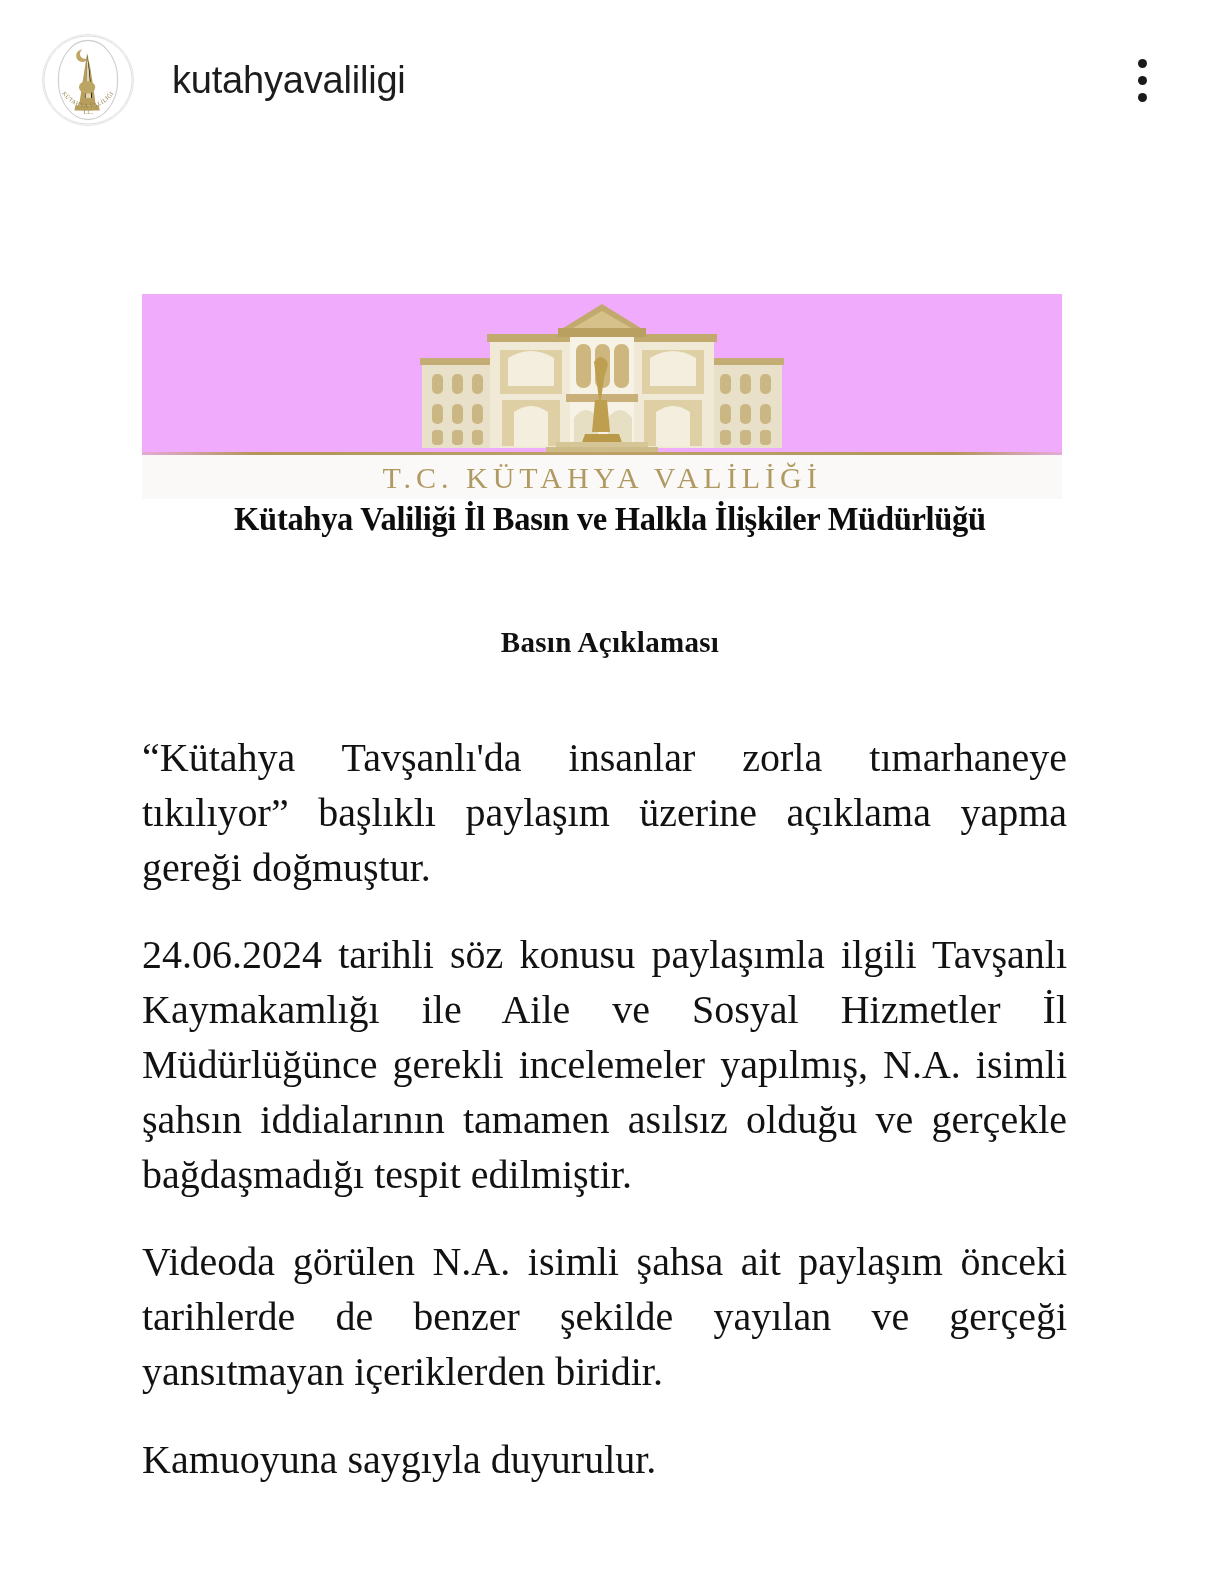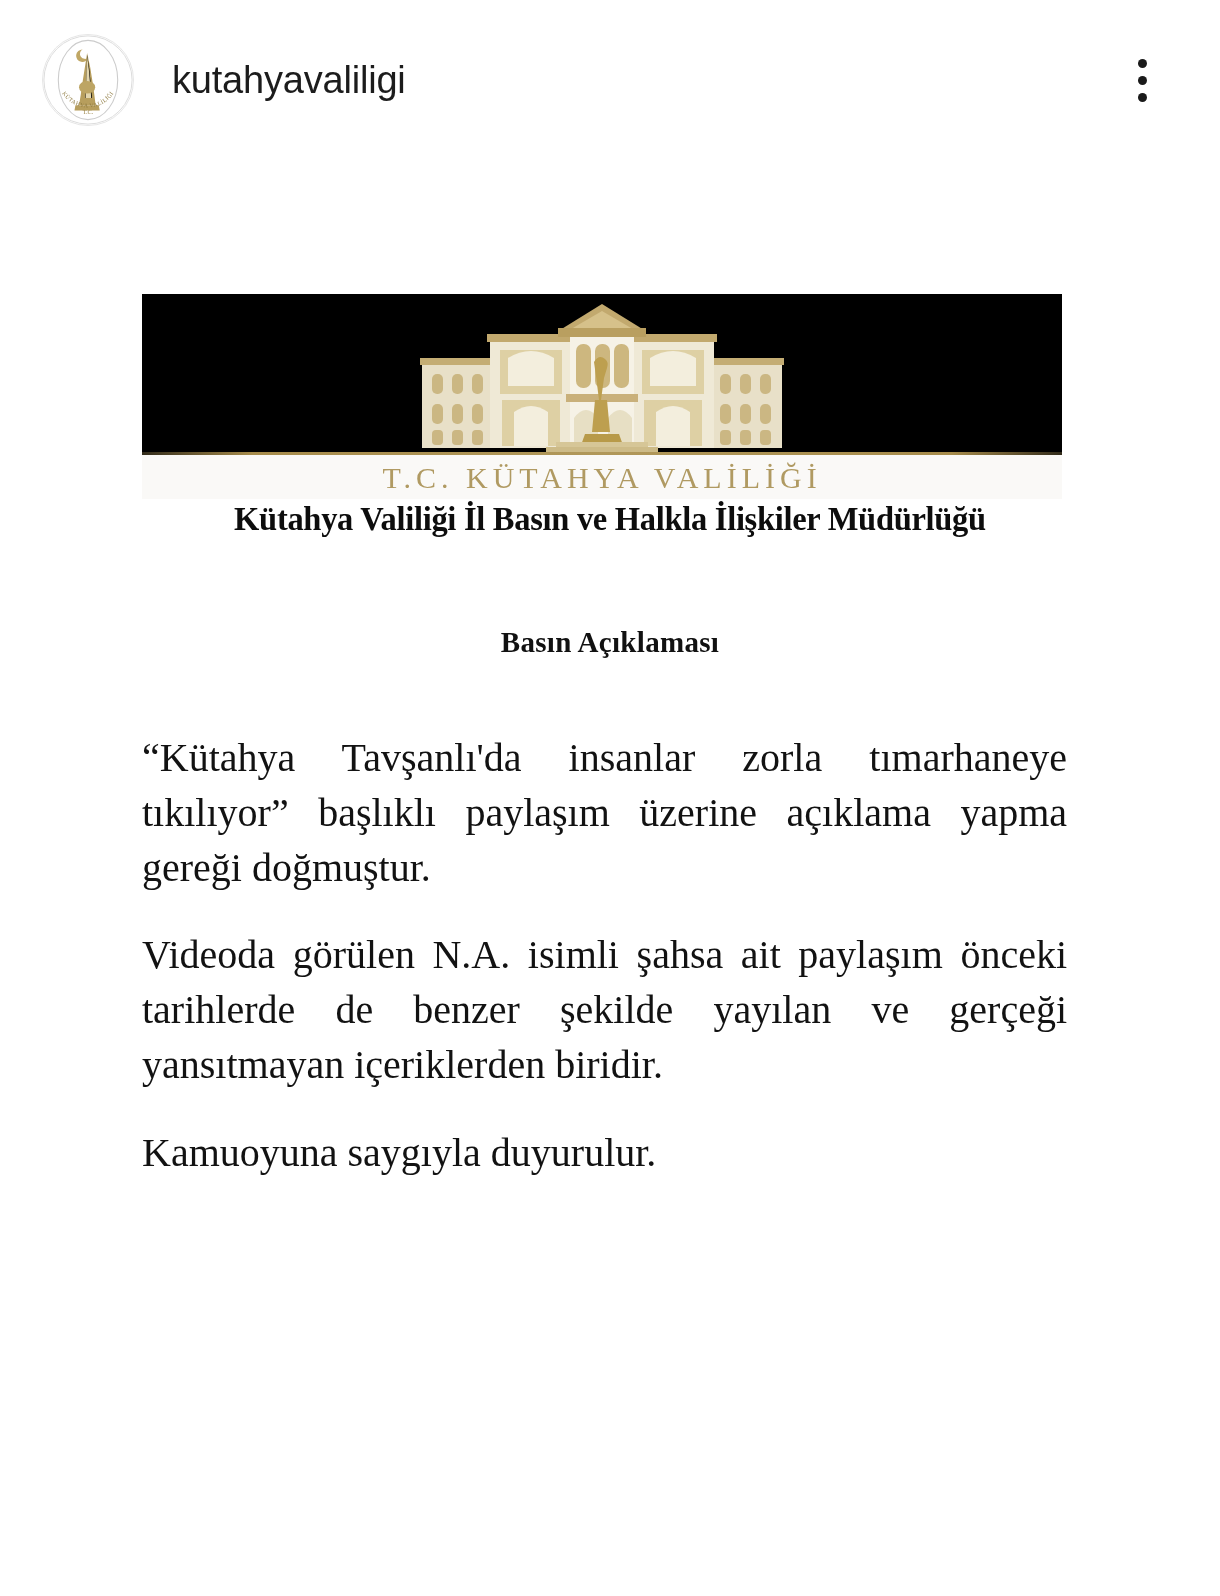--- a/index.html
+++ b/index.html
@@ -68,21 +68,21 @@
   
   .doc {
     padding: 0 142px 0 142px;
     width: 1220px;
   }
 
   
   .letterhead {
     width: 920px;
     margin: 134px 0 0 0;
-    background: #000000;
+    background: #f0abfc;
     padding: 6px 0 0 0;
     position: relative;
   }
   .letterhead-art {
     width: 100%;
     height: 152px;
     display: block;
   }
   .letterhead-rule {
     width: 100%;
@@ -258,17 +258,18 @@
     <div class="letterhead-rule"></div>
     <div class="letterhead-caption">T.C. KÜTAHYA VALİLİĞİ</div>
   </div>
 
   <div class="org-title">Kütahya Valiliği İl Basın ve Halkla İlişkiler Müdürlüğü</div>
 
   <div class="doc-heading">Basın Açıklaması</div>
 
   <div class="body-text">
     <p class="first">“Kütahya Tavşanlı'da insanlar zorla tımarhaneye tıkılıyor” başlıklı paylaşım üzerine açıklama yapma gereği doğmuştur.</p>
+    <p>24.06.2024 tarihli söz konusu paylaşımla ilgili Tavşanlı Kaymakamlığı ile Aile ve Sosyal Hizmetler İl Müdürlüğünce gerekli incelemeler yapılmış, N.A. isimli şahsın iddialarının tamamen asılsız olduğu ve gerçekle bağdaşmadığı tespit edilmiştir.</p>
     <p>Videoda görülen N.A. isimli şahsa ait paylaşım önceki tarihlerde de benzer şekilde yayılan ve gerçeği yansıtmayan içeriklerden biridir.</p>
     <p class="last">Kamuoyuna saygıyla duyurulur.</p>
   </div>
 
 </div>
 
 </body></html>

